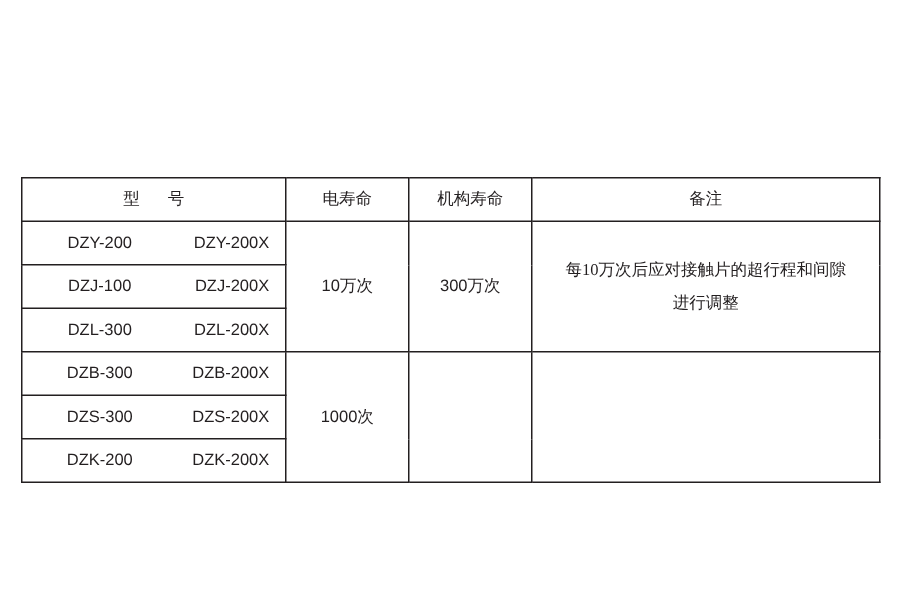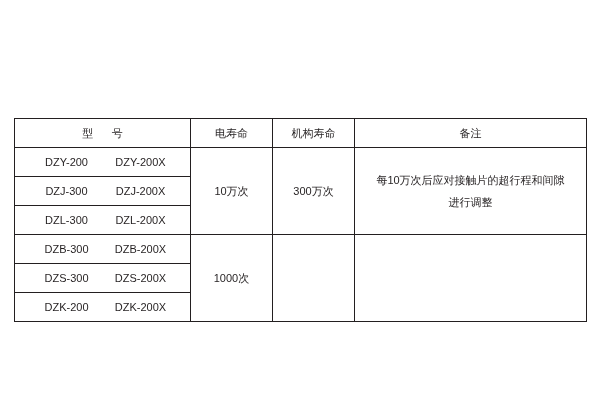--- a/index.html
+++ b/index.html
@@ -53,26 +53,27 @@
   }
   .model-cell .m1 {
     display: inline-block;
     min-width: 70px;
     text-align: center;
     padding-left: 6px;
   }
   .model-cell .m2 {
     display: inline-block;
     min-width: 78px;
-    text-align: center;
+    text-align: right;
   }
   .remark-cell {
     text-align: left;
     padding: 6px 0 6px 14px;
     vertical-align: top;
+    font-family: Liberation Serif, serif;
   }
   .remark-cell .line {
     display: block;
     margin-bottom: 7px;
   }
   .remark-cell .line:last-child {
     margin-bottom: 0;
     text-align: center;
   }
   .center-mid { vertical-align: middle; }
@@ -103,21 +104,21 @@
         <td class="center-mid" rowspan="3">10万次</td>
         <td class="center-mid" rowspan="3">300万次</td>
         <td class="remark-cell" rowspan="3">
           <span class="line">每10万次后应对接触片的超行程和间隙</span>
           <span class="line">进行调整</span>
         </td>
       </tr>
 
       <tr>
         <td class="model-cell">
-          <span class="m1">DZJ-300</span><span class="m2">DZJ-200X</span>
+          <span class="m1">DZJ-100</span><span class="m2">DZJ-200X</span>
         </td>
       </tr>
 
       <tr>
         <td class="model-cell">
           <span class="m1">DZL-300</span><span class="m2">DZL-200X</span>
         </td>
       </tr>
 
       <tr>

